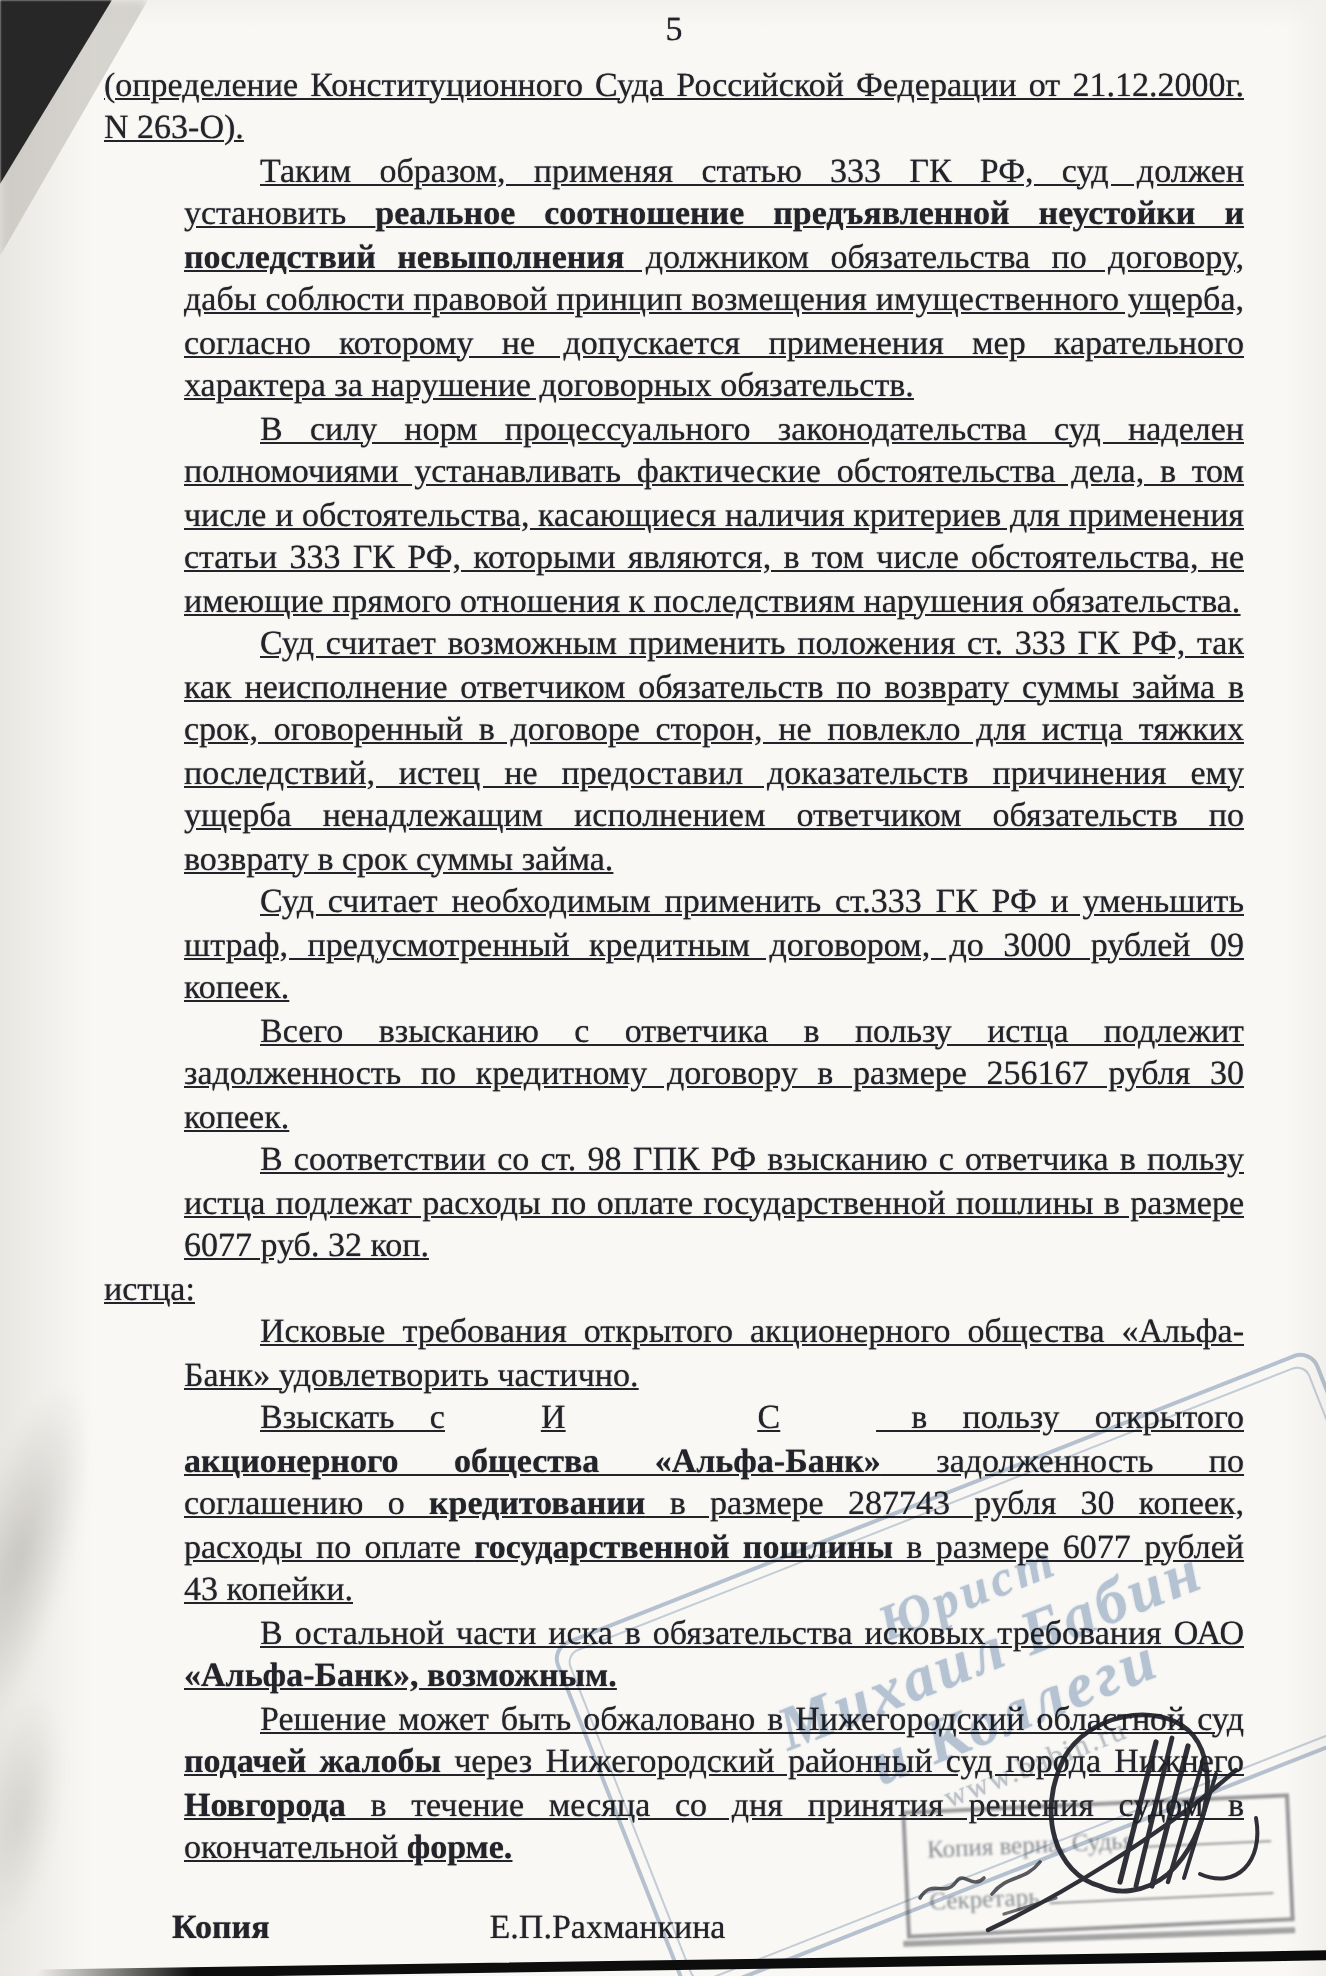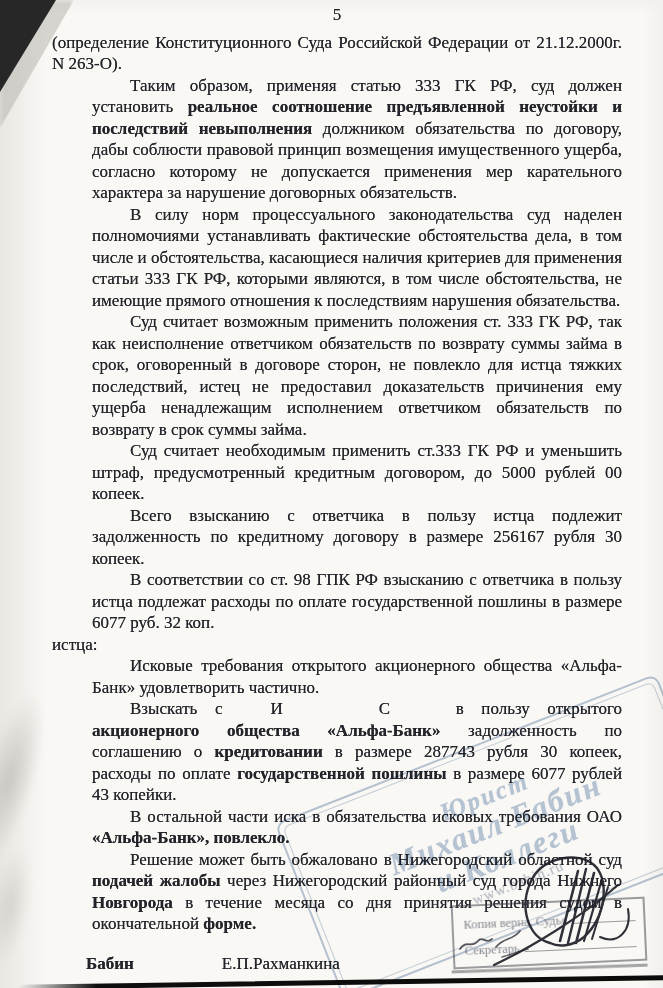--- a/index.html
+++ b/index.html
@@ -32,30 +32,30 @@
     filter:blur(3px);transform:rotate(10deg);}
 
   
   .content{
     position:absolute;left:52px;top:4px;width:570px;z-index:3;
     font-size:17px;line-height:21.5px;
     text-shadow:0 0 .5px rgba(25,26,32,.75);
   }
   .page-number{text-align:center;margin:0 0 6px 0;}
   #paragraphs p{
-    margin:0;text-align:justify;
+    margin:0;text-align:justify;text-decoration:underline;
   }
   #paragraphs p.indent{text-indent:38px;margin-left:40px;}
   #paragraphs p .b{font-weight:700;}
   #paragraphs p .gap{padding:0 48px;}
   p[data-name="para-total-debt"]{margin-top:7px;}
   p[data-name="para-decision-word"]{text-align:center;text-indent:0;margin:10px 0 14px 0;}
   .sig-row{display:flex;align-items:baseline;margin-top:18px;}
   .judge-label{margin-left:34px;font-weight:700;}
-  .judge-name{margin-left:88px;}
+  .judge-name{margin-left:110px;}
 
   
   .watermark{
     position:absolute;left:295px;top:742px;width:410px;height:190px;z-index:4;
     transform:rotate(-21.5deg);transform-origin:50% 50%;
     mix-blend-mode:multiply;opacity:.85;pointer-events:none;
   }
   .wm-border{
     position:absolute;inset:0;border:2.5px solid rgba(146,166,192,.75);border-radius:10px;
   }
@@ -107,31 +107,31 @@
   <div class="smudge1" data-name="scan-smudge"></div>
   <div class="smudge2" data-name="scan-smudge"></div>
 
   <main class="content" data-name="document-content">
     <div class="page-number" data-name="page-number">5</div>
     <div id="paragraphs" data-name="paragraphs-container">
         <p data-name="para-constitutional-court-ref"><span data-name="text-segment">(определение Конституционного Суда Российской Федерации от 21.12.2000г. N 263-О).</span></p>
         <p data-name="para-article-333-application" class="indent"><span data-name="text-segment">Таким образом, применяя статью 333 ГК РФ, суд должен установить </span><span class="b" data-name="text-segment">реальное соотношение предъявленной неустойки и последствий невыполнения</span><span data-name="text-segment"> должником обязательства по договору, дабы соблюсти правовой принцип возмещения имущественного ущерба, согласно которому не допускается применения мер карательного характера за нарушение договорных обязательств.</span></p>
         <p data-name="para-procedural-powers" class="indent"><span data-name="text-segment">В силу норм процессуального законодательства суд наделен полномочиями устанавливать фактические обстоятельства дела, в том числе и обстоятельства, касающиеся наличия критериев для применения статьи 333 ГК РФ, которыми являются, в том числе обстоятельства, не имеющие прямого отношения к последствиям нарушения обязательства.</span></p>
         <p data-name="para-court-considers-possible" class="indent"><span data-name="text-segment">Суд считает возможным применить положения ст. 333 ГК РФ, так как неисполнение ответчиком обязательств по возврату суммы займа в срок, оговоренный в договоре сторон, не повлекло для истца тяжких последствий, истец не предоставил доказательств причинения ему ущерба  ненадлежащим исполнением ответчиком обязательств по возврату в срок суммы займа.</span></p>
-        <p data-name="para-reduce-fine" class="indent"><span data-name="text-segment">Суд  считает необходимым применить ст.333 ГК РФ и уменьшить штраф, предусмотренный кредитным договором, до 5000 рублей 00 копеек.</span></p>
+        <p data-name="para-reduce-fine" class="indent"><span data-name="text-segment">Суд  считает необходимым применить ст.333 ГК РФ и уменьшить штраф, предусмотренный кредитным договором, до 3000 рублей 09 копеек.</span></p>
         <p data-name="para-total-debt" class="indent"><span data-name="text-segment">Всего взысканию с ответчика в пользу истца подлежит задолженность по кредитному договору в размере 256167 рубля 30 копеек.</span></p>
         <p data-name="para-state-duty" class="indent"><span data-name="text-segment">В  соответствии  со ст. 98 ГПК РФ взысканию с ответчика в пользу истца подлежат расходы по оплате государственной пошлины в размере 6077 руб. 32 коп.</span></p>
         <p data-name="para-decision-word"><span data-name="text-segment">истца:</span></p>
         <p data-name="para-claims-partially-satisfied" class="indent"><span data-name="text-segment">Исковые требования открытого акционерного общества «Альфа-Банк» удовлетворить частично.</span></p>
         <p data-name="para-recover-from-defendant" class="indent"><span data-name="text-segment">Взыскать с</span><span class="gap" data-name="redacted-party-initial">И</span><span class="gap" data-name="redacted-party-initial">С</span><span data-name="text-segment"> в пользу открытого </span><span class="b" data-name="text-segment">акционерного общества «Альфа-Банк»</span><span data-name="text-segment"> задолженность по соглашению о </span><span class="b" data-name="text-segment">кредитовании</span><span data-name="text-segment">  в размере 287743 рубля 30 копеек, расходы по  оплате </span><span class="b" data-name="text-segment">государственной пошлины</span><span data-name="text-segment"> в размере 6077 рублей 43 копейки.</span></p>
-        <p data-name="para-rest-of-claim-denied" class="indent"><span data-name="text-segment">В остальной части иска в обязательства исковых требования ОАО </span><span class="b" data-name="text-segment">«Альфа-Банк», повлекло.</span></p>
+        <p data-name="para-rest-of-claim-denied" class="indent"><span data-name="text-segment">В остальной части иска в обязательства исковых требования ОАО </span><span class="b" data-name="text-segment">«Альфа-Банк», возможным.</span></p>
         <p data-name="para-appeal-procedure" class="indent"><span data-name="text-segment">Решение может быть обжаловано в Нижегородский областной суд </span><span class="b" data-name="text-segment">подачей жалобы</span><span data-name="text-segment"> через Нижегородский районный суд города Нижнего </span><span class="b" data-name="text-segment">Новгорода</span><span data-name="text-segment"> в течение месяца со дня принятия решения судом в окончательной </span><span class="b" data-name="text-segment">форме.</span></p>
       </div>
     <div class="sig-row" data-name="signature-row">
-      <span class="judge-label" data-name="judge-label">Бабин</span>
+      <span class="judge-label" data-name="judge-label">Копия</span>
       <span class="judge-name" data-name="judge-name">Е.П.Рахманкина</span>
     </div>
   </main>
 
   <div class="watermark" data-name="lawyer-watermark">
     <div class="wm-border" data-name="watermark-border"></div>
     <div class="wm-text" data-name="watermark-text">
       <div class="wm-l1" data-name="watermark-line">Юрист</div>
       <div class="wm-l2" data-name="watermark-line">Михаил Бабин</div>
       <div class="wm-l3" data-name="watermark-line">и Коллеги</div>

